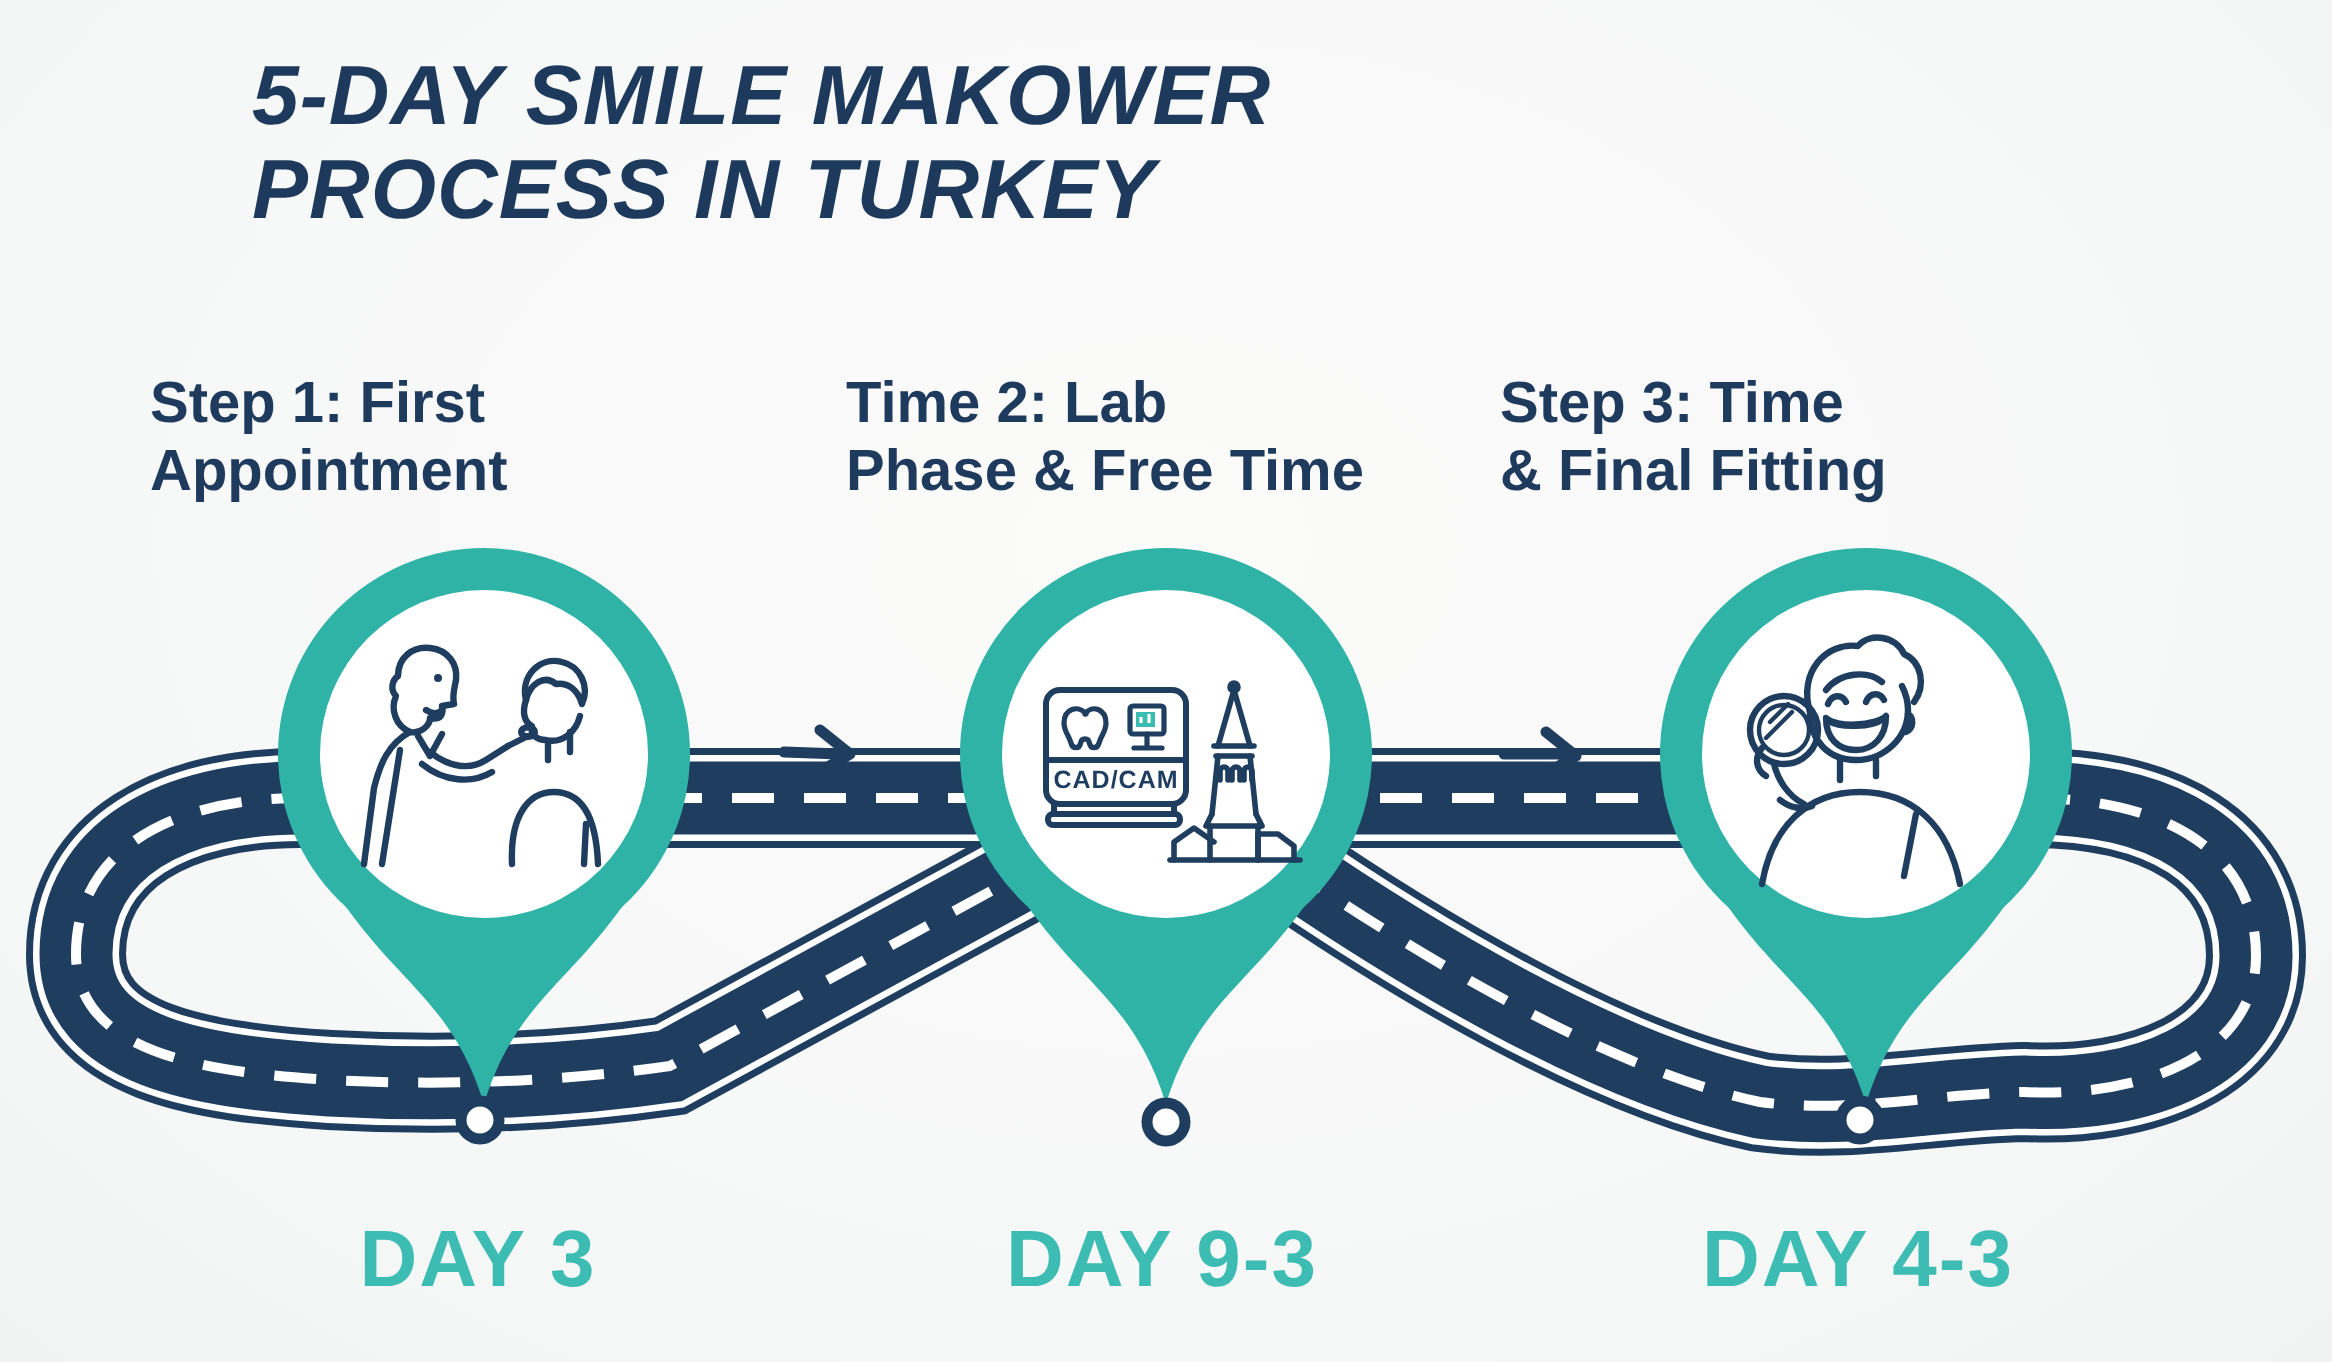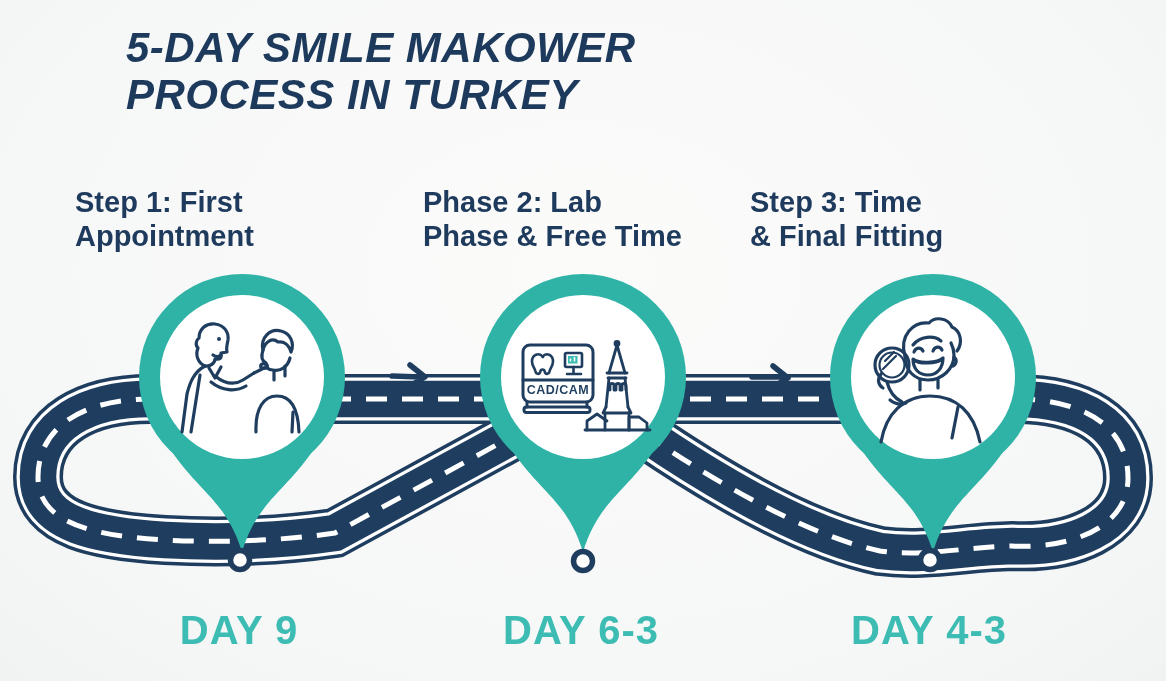--- a/index.html
+++ b/index.html
@@ -150,25 +150,25 @@
   <div class="abs title">
     <div>5-DAY SMILE MAKOWER</div>
     <div>PROCESS IN TURKEY</div>
   </div>
 
   <div class="abs step-label step-1">
     <div>Step 1: First</div>
     <div>Appointment</div>
   </div>
   <div class="abs step-label step-2">
-    <div>Phase 2: Lab</div>
+    <div>Time 2: Lab</div>
     <div>Phase &amp; Free Time</div>
   </div>
   <div class="abs step-label step-3">
     <div>Step 3: Time</div>
     <div>&amp; Final Fitting</div>
   </div>
 
-  <div class="abs day-label day-1">DAY 9</div>
-  <div class="abs day-label day-2">DAY 6-3</div>
+  <div class="abs day-label day-1">DAY 3</div>
+  <div class="abs day-label day-2">DAY 9-3</div>
   <div class="abs day-label day-3">DAY 4-3</div>
 
 </div>
 
 </body></html>

